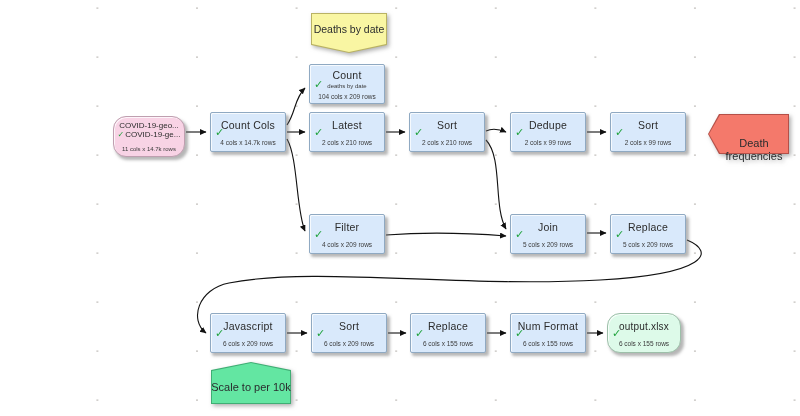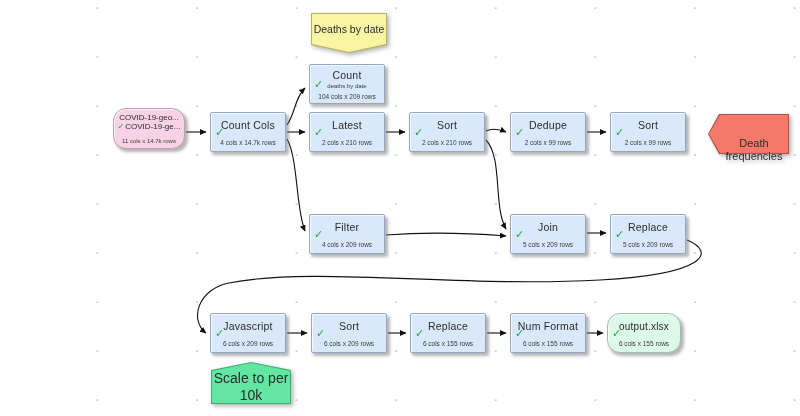--- a/index.html
+++ b/index.html
@@ -41,21 +41,21 @@
   .clip-up{clip-path:polygon(0 8px, 50% 0, 100% 8px, 100% 100%, 0 100%);}
   .lbl{position:absolute;inset:0;display:flex;align-items:center;justify-content:center;
        text-align:center;font-size:11px;line-height:1.18;color:#2a2c2e;}
   .flag-orange .shape{background:#7a6a50;}  .flag-orange .fill{background:#f4a953;}
   .flag-red .shape{background:#b55048;}     .flag-red .fill{background:#f4796b;}
   .flag-blue .shape{background:#2f6e9e;}    .flag-blue .fill{background:#5ab1ea;}
   .flag-blue .lbl{color:#16324a;}
   .note-yellow .shape{background:#b9b264;}  .note-yellow .fill{background:#f9f6a3;}
   .note-green .shape{background:#3fae74;}   .note-green .fill{background:#63e6a2;}
   .lbl.pad-r{padding-right:11px;} .lbl.pad-l{padding-left:11px;margin-top:32px;}
-  .lbl.pad-b{padding-bottom:8px;font-size:10.5px;} .lbl.pad-t{padding-top:8px;font-size:14px;}
+  .lbl.pad-b{padding-bottom:8px;font-size:10.5px;} .lbl.pad-t{padding-top:8px;font-size:11px;}
 </style>
 </head>
 <body>
 
 <div class="canvas">
 
   <svg class="edges" width="800" height="416">
     <defs>
       <marker id="arrow" markerUnits="userSpaceOnUse" markerWidth="8" markerHeight="8" refX="6" refY="3" orient="auto">
         <path d="M0,0 L6.5,3 L0,6 Z" fill="#111"></path>
@@ -74,21 +74,21 @@
       <path marker-end="url(#arrow)" d="M587,233 L606,233"></path>
       <path marker-end="url(#arrow)" d="M687,240 C716,252 707,274 600,280 C460,288 316,266 229,283 C198,289 189,320 206,333"></path>
       <path marker-end="url(#arrow)" d="M287,333 L307,333"></path>
       <path marker-end="url(#arrow)" d="M388,333 L406,333"></path>
       <path marker-end="url(#arrow)" d="M487,333 L506,333"></path>
       <path marker-end="url(#arrow)" d="M587,333 L603,333"></path>
     </g>
   </svg>
 
 
-  <div class="node source" style="left:113px;top:108px">
+  <div class="node source" style="left:113px;top:116px">
     <div class="sname">COVID-19-geo...</div>
     <div class="sname"><span class="check inline">✓</span><span>COVID-19-ge...</span></div>
     <div class="nstats">11 cols x 14.7k rows</div>
   </div>
 
   <div class="node" style="left:210px;top:112px">
     <span class="check">✓</span>
     <div class="ntitle">Count Cols</div>
     <div class="nstats">4 cols x 14.7k rows</div>
   </div>

